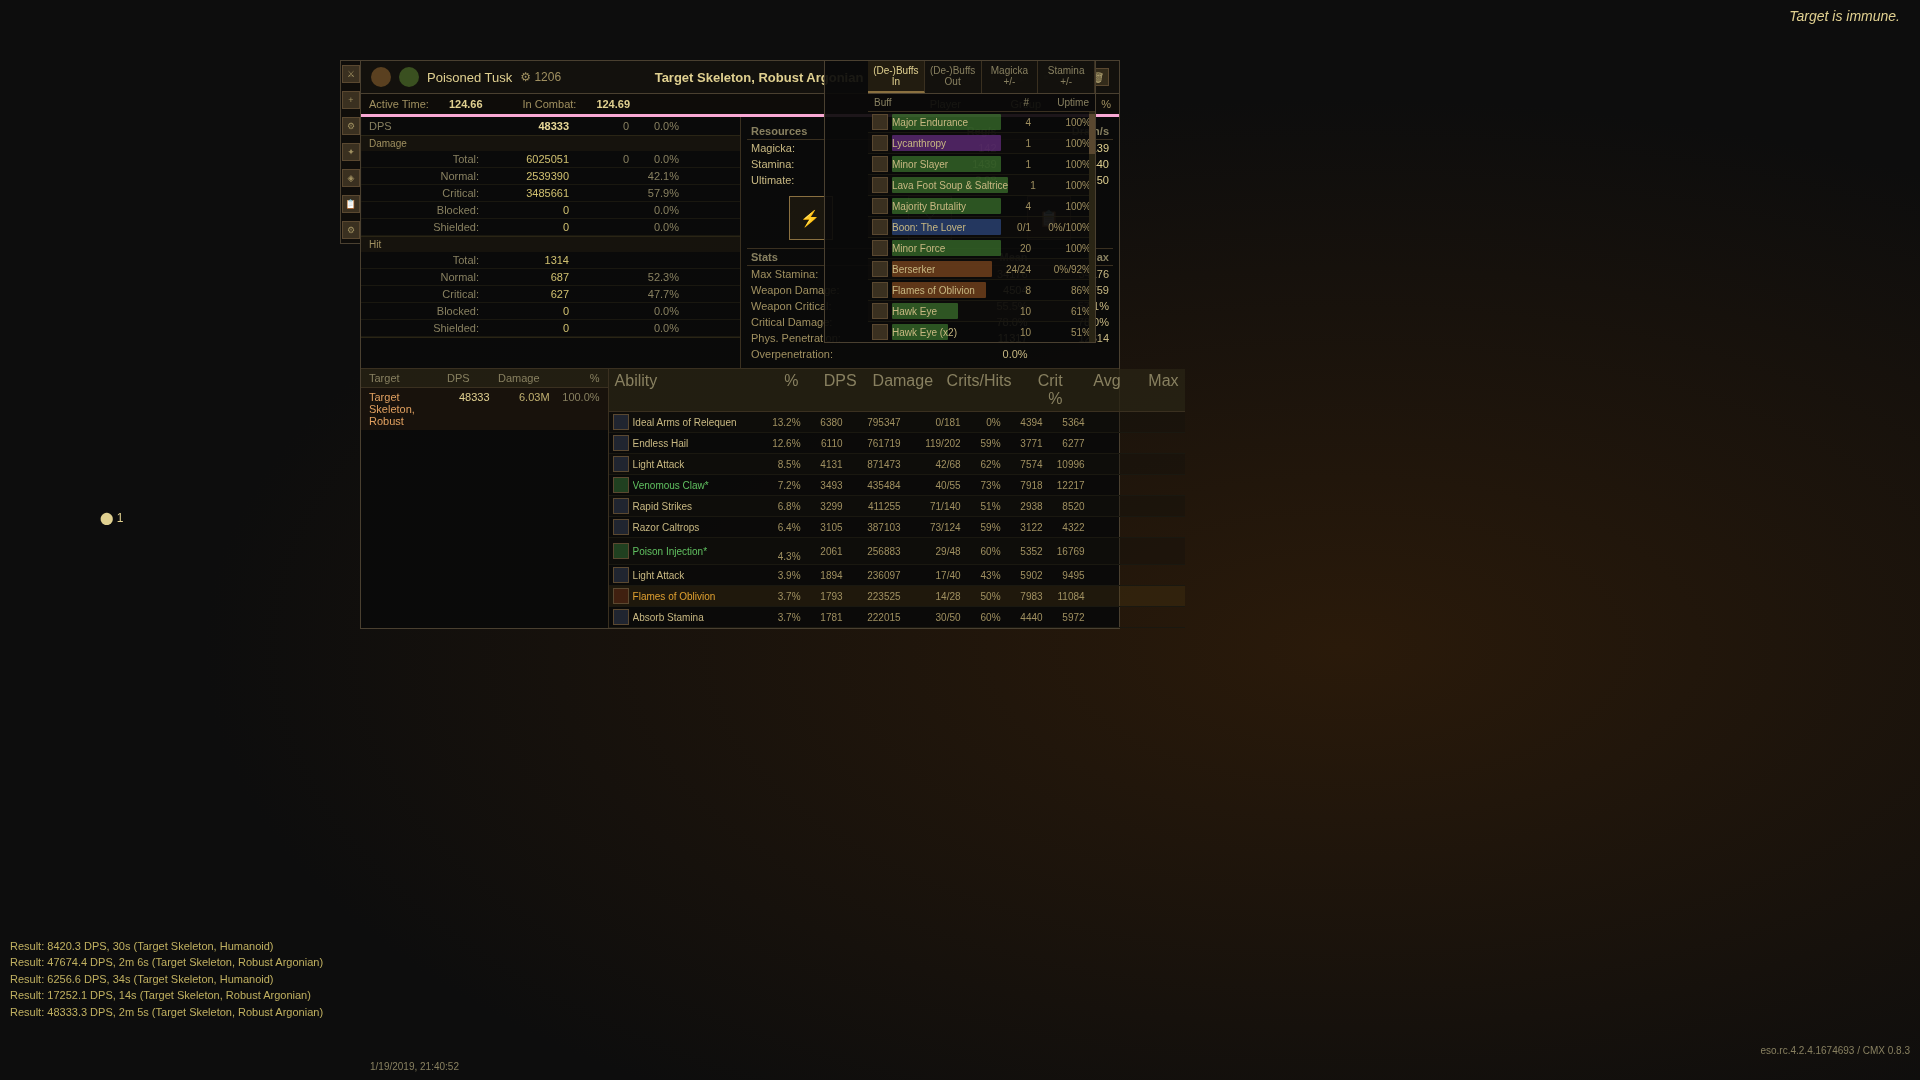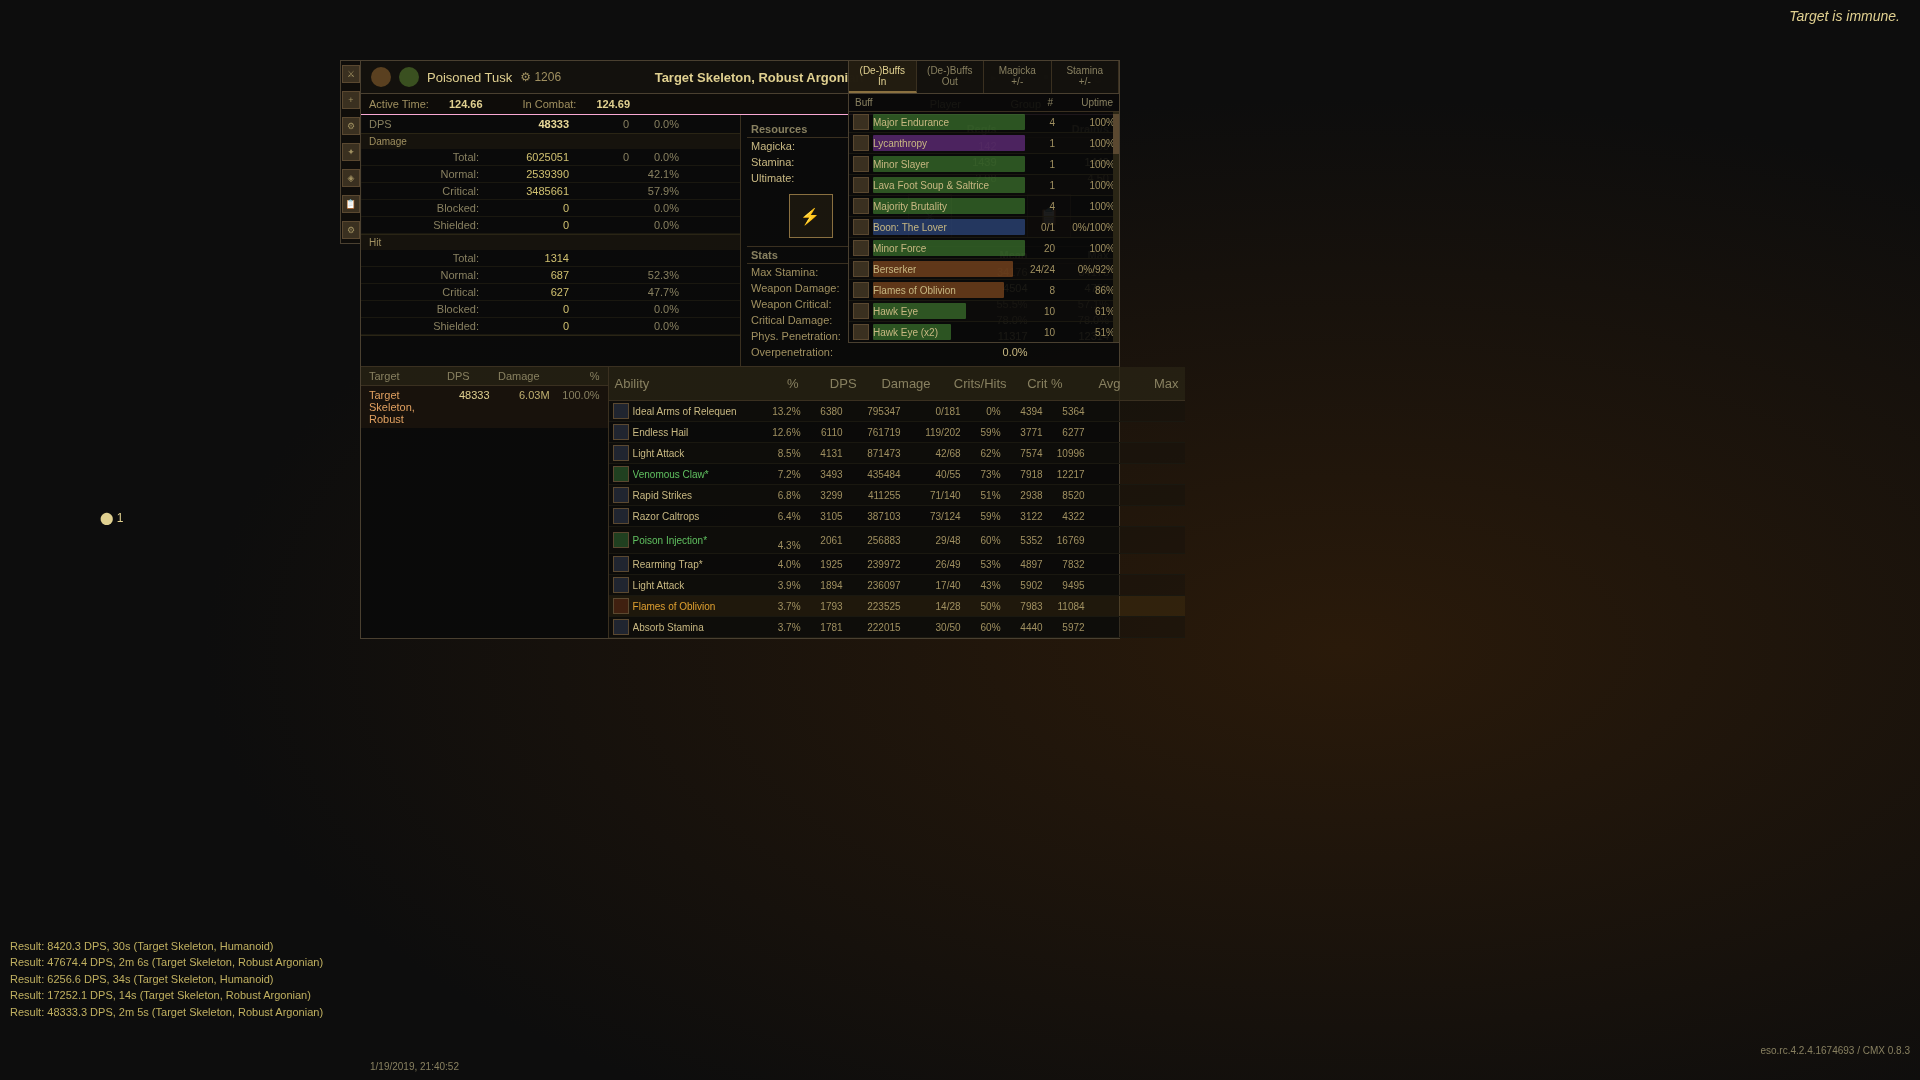--- a/index.html
+++ b/index.html
@@ -66,21 +66,21 @@
       background: rgba(60,50,30,0.8);
       border: 1px solid #5a4830;
       color: #c8b882;
       cursor: pointer;
       display: flex; align-items: center; justify-content: center;
       font-size: 10px;
     }
     .stats-row {
       display: flex;
       background: rgba(15,13,10,0.95);
-      border-bottom: 1px solid #f9a8d4;
+      border-bottom: 3px solid #f9a8d4;
       padding: 4px 8px;
       gap: 20px;
       font-size: 11px;
     }
     .stats-row span { color: #a09060; }
     .stats-row strong { color: #e0d090; }
     .content-area {
       display: flex;
     }
     .left-section {
@@ -191,23 +191,23 @@
     }
     .target-name { flex: 1; color: #e0a060; }
     .target-dps { width: 60px; text-align: right; color: #e0d090; }
     .target-dmg { width: 60px; text-align: right; color: #c0b070; }
     .target-pct { width: 50px; text-align: right; color: #888060; }
     .ability-section { flex: 1; }
     .ability-header {
       display: flex;
       background: rgba(40,35,20,0.8);
       border-bottom: 1px solid #3a3020;
-      padding: 9px 6px;
+      padding: 3px 6px;
       gap: 16px;
-      font-size: 13px;
+      font-size: 16px;
       color: #888060;
     }
     .ability-row {
       display: flex;
       padding: 2px 4px;
       border-bottom: 1px solid #1a1810;
       align-items: center;
       font-size: 10px;
     }
     .ability-row:nth-child(odd) { background: rgba(20,18,12,0.4); }
@@ -219,24 +219,25 @@
       margin-right: 4px;
       display: inline-block;
       flex-shrink: 0;
     }
     .ability-name { width: 120px; color: #c8b882; overflow: hidden; white-space: nowrap; }
     .ability-col { text-align: right; color: #a09060; }
     
     .buffs-panel {
       position: absolute;
       top: 60px;
-      left: 848px;
+      left: 824px;
       width: 272px;
       background: rgba(10,10,10,0.92);
       border: 1px solid #4a4030;
+      padding-left: 43px;
     }
     .buffs-tabs {
       display: flex;
       background: rgba(20,18,14,0.95);
       border-bottom: 1px solid #4a4030;
     }
     .buff-tab {
       flex: 1;
       padding: 4px 2px;
       text-align: center;
@@ -671,31 +672,20 @@
     <span class="ability-col" style="width:38px;margin-top:11px;">4.3%</span>
     <span class="ability-col" style="width:42px;">2061</span>
     <span class="ability-col" style="width:58px;">256883</span>
     <span class="ability-col" style="width:60px;">29/48</span>
     <span class="ability-col" style="width:40px;">60%</span>
     <span class="ability-col" style="width:42px;">5352</span>
     <span class="ability-col" style="width:42px;">16769</span>
   </div>
           <div class="ability-row">
     <span class="ability-icon" style="background:#202530;"></span>
-    <span class="ability-name" style="color:#c8b882;width:130px;">Rearming Trap*</span>
-    <span class="ability-col" style="width:38px;">4.0%</span>
-    <span class="ability-col" style="width:42px;">1925</span>
-    <span class="ability-col" style="width:58px;">239972</span>
-    <span class="ability-col" style="width:60px;">26/49</span>
-    <span class="ability-col" style="width:40px;">53%</span>
-    <span class="ability-col" style="width:42px;">4897</span>
-    <span class="ability-col" style="width:42px;">7832</span>
-  </div>
-          <div class="ability-row">
-    <span class="ability-icon" style="background:#202530;"></span>
     <span class="ability-name" style="color:#c8b882;width:130px;">Light Attack</span>
     <span class="ability-col" style="width:38px;">3.9%</span>
     <span class="ability-col" style="width:42px;">1894</span>
     <span class="ability-col" style="width:58px;">236097</span>
     <span class="ability-col" style="width:60px;">17/40</span>
     <span class="ability-col" style="width:40px;">43%</span>
     <span class="ability-col" style="width:42px;">5902</span>
     <span class="ability-col" style="width:42px;">9495</span>
   </div>
           <div class="ability-row highlighted">

